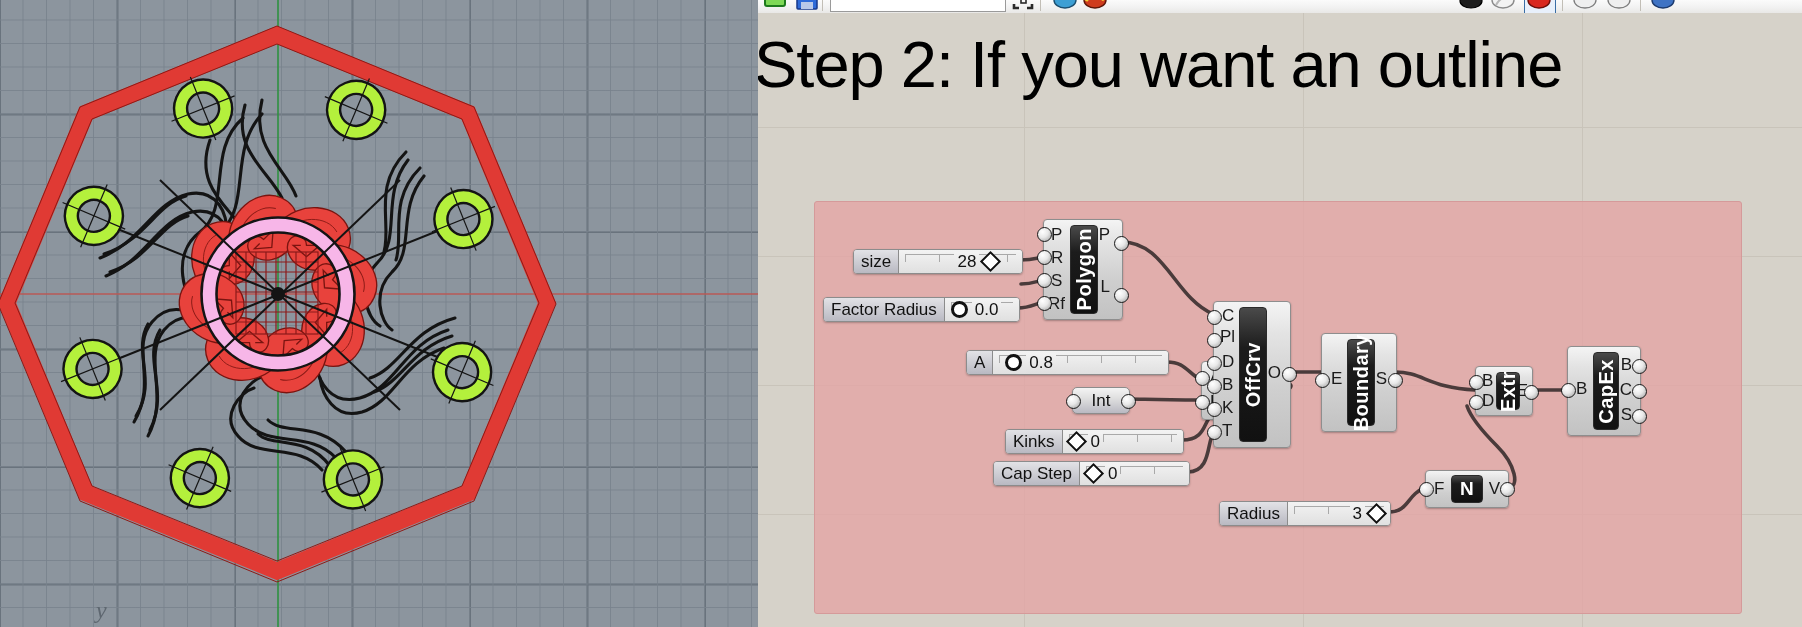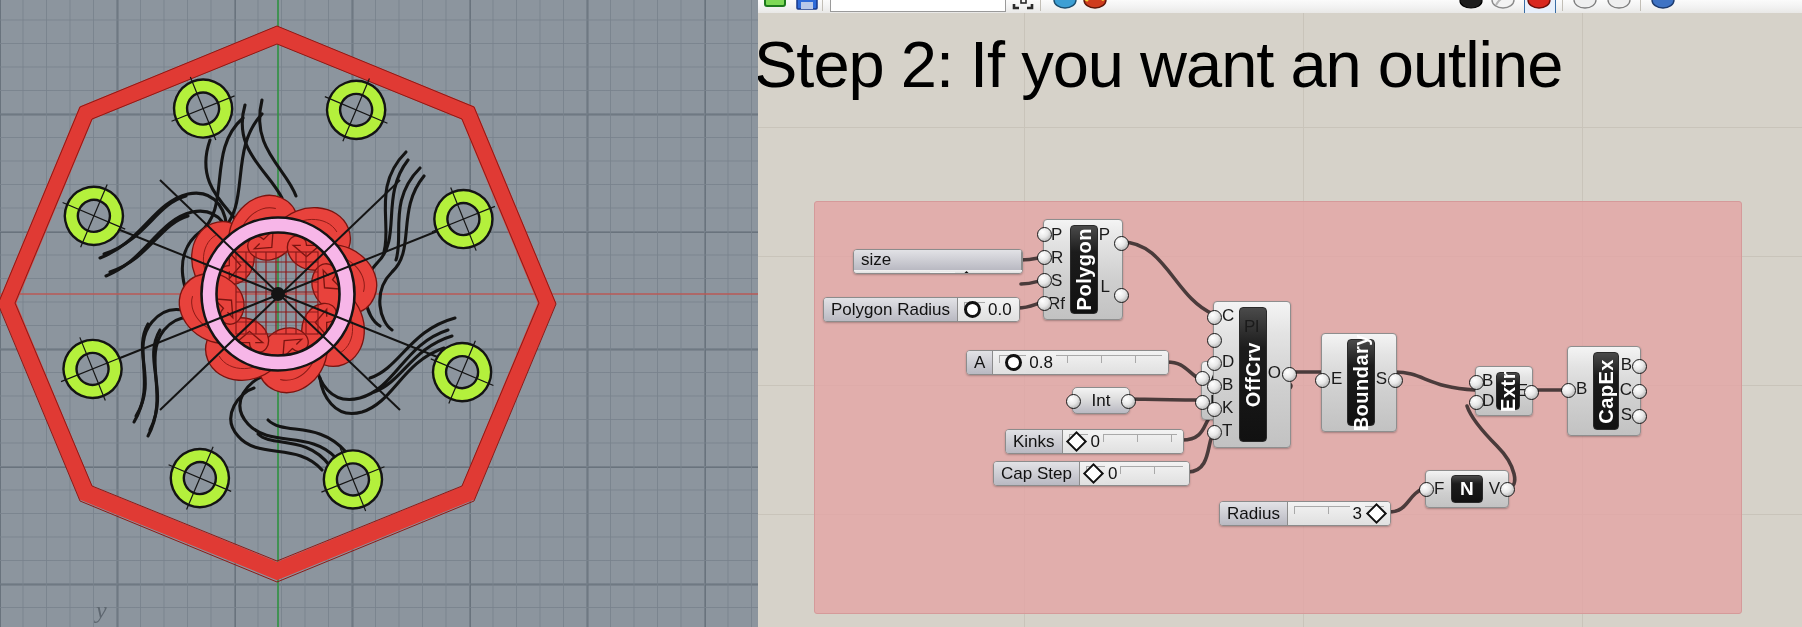--- a/index.html
+++ b/index.html
@@ -356,34 +356,34 @@
             <path d="M580,170 C 608,170 614,186 660,188"></path>
 
             <path d="M574,310 C 594,310 592,292 610,286"></path>
 
             <path d="M692,286 C 706,286 700,262 682,244 C 668,230 656,216 652,204"></path>
 
             <path d="M716,188 C 730,188 736,188 752,188"></path>
           </g>
         </svg>
 
-        <div class="slider" style="left:38px;top:47px;width:168px;flex-direction:column;">
+        <div class="slider" style="left:38px;top:47px;width:168px;">
           <div class="lbl">size</div>
           <div class="track">
             <div class="ticks"></div>
             <div class="val" style="left:45%;">
               <span class="valtext">28</span>
               <span class="marker"></span>
             </div>
           </div>
         </div>
 
 
         <div class="slider" style="left:8px;top:95px;width:195px;">
-          <div class="lbl">Polygon Radius</div>
+          <div class="lbl">Factor Radius</div>
           <div class="track">
             <div class="ticks"></div>
             <div class="val" style="left:6px;">
               <span class="marker round"></span>
               <span class="valtext">0.0</span>
             </div>
           </div>
         </div>
 
         <div class="slider" style="left:151px;top:148px;width:201px;">
@@ -464,21 +464,21 @@
           <div class="nub" style="left:-7px;top:9px;"></div>
           <div class="nub" style="left:-7px;top:33px;"></div>
           <div class="nub" style="right:-7px;top:21px;"></div>
         </div>
 
         <div class="comp" style="left:398px;top:99px;width:76px;height:145px;">
           <div class="cap" style="left:25px;width:26px;">
             <span>OffCrv</span>
           </div>
           <div class="port" style="left:8px;top:4px;">C</div>
-          <div class="port" style="left:6px;top:15px;margin-left:24px;">Pl</div>
+          <div class="port" style="left:6px;top:25px;">Pl</div>
           <div class="port" style="left:8px;top:50px;">D</div>
           <div class="port" style="left:8px;top:73px;">B</div>
           <div class="port" style="left:8px;top:96px;">K</div>
           <div class="port" style="left:8px;top:119px;">T</div>
           <div class="port" style="right:9px;top:61px;">O</div>
           <div class="nub" style="left:-7px;top:8px;"></div>
           <div class="nub" style="left:-7px;top:31px;"></div>
           <div class="nub" style="left:-7px;top:54px;"></div>
           <div class="nub" style="left:-7px;top:77px;"></div>
           <div class="nub" style="left:-7px;top:100px;"></div>

